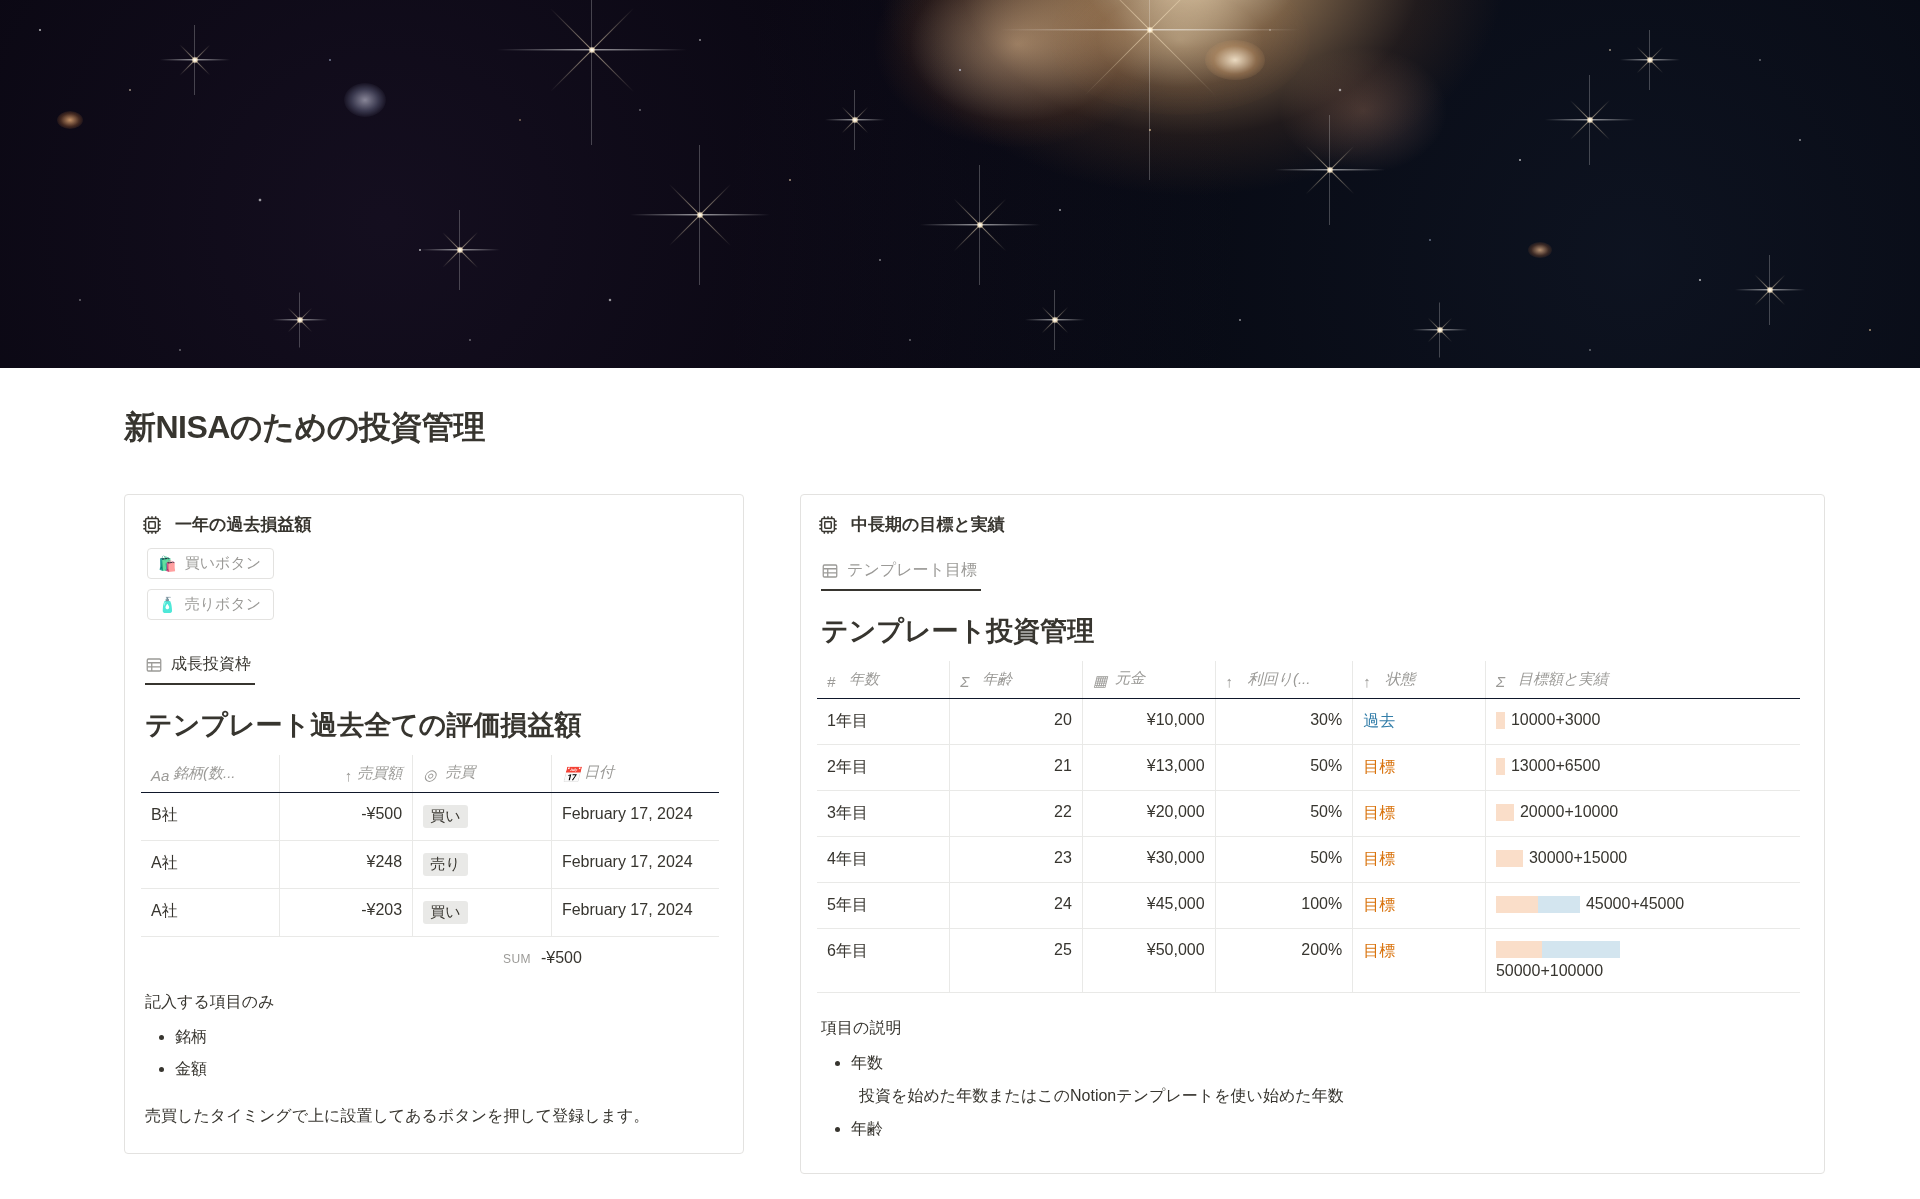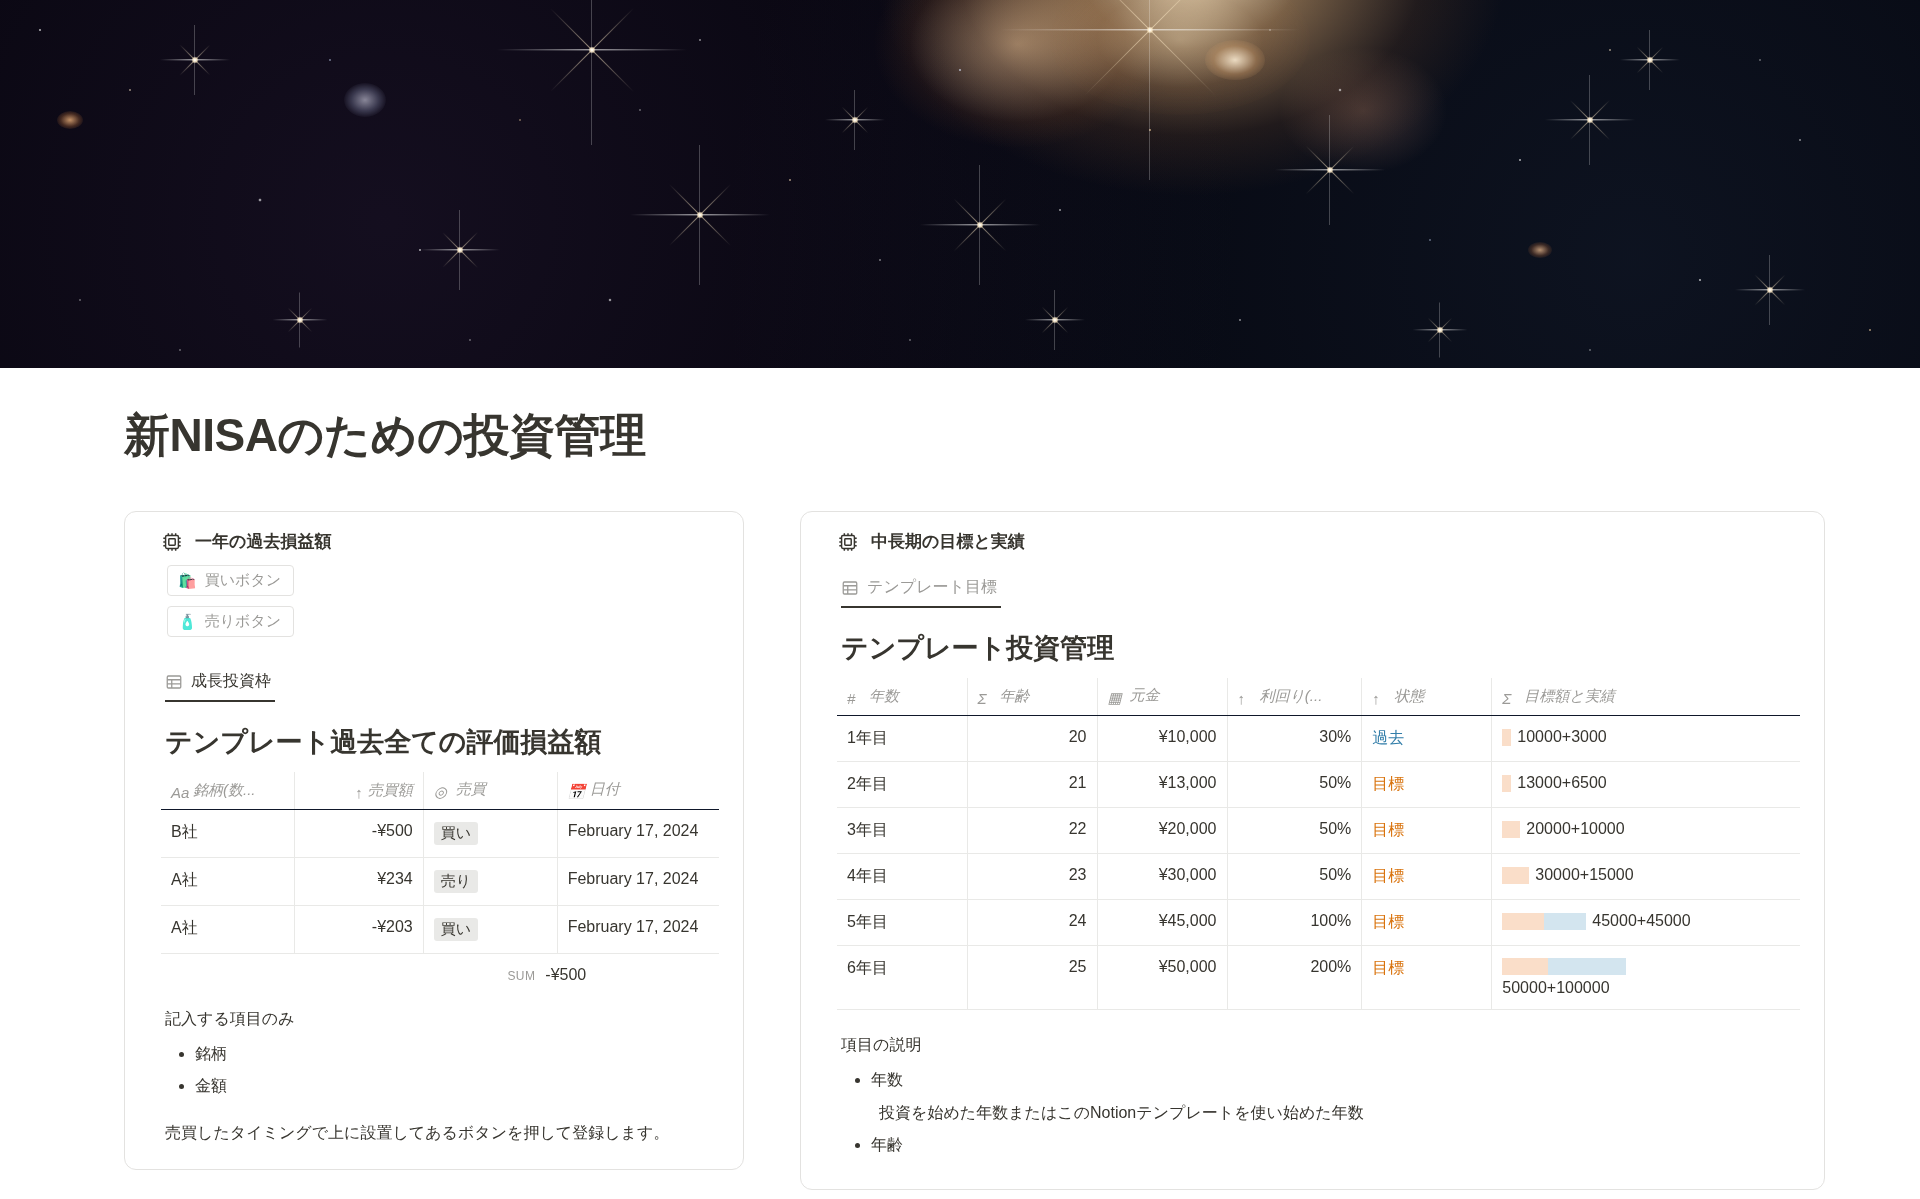--- a/index.html
+++ b/index.html
@@ -105,41 +105,41 @@
     filter: blur(0.6px);
   }
 
   
   .page {
     padding: 0 0 0 0;
     width: 1920px;
   }
   .page-title {
     margin: 40px 0 0 124px;
-    font-size: 46px;
+    font-size: 32px;
     font-weight: bold;
     letter-spacing: -0.5px;
     color: #37352f;
     line-height: 1.2;
   }
 
   .columns {
     display: flex;
     gap: 56px;
     margin: 48px 0 0 124px;
     width: 1700px;
     align-items: flex-start;
   }
   .col-left { width: 620px; flex: 0 0 620px; }
   .col-right { width: 1025px; flex: 0 0 1025px; }
 
   .synced-block {
     border: 1px solid #e3e2e0;
-    border-radius: 12px;
-    padding: 18px 24px 24px 36px;
+    border-radius: 4px;
+    padding: 18px 24px 24px 16px;
     background: #fff;
   }
   .synced-header {
     display: flex;
     align-items: center;
     gap: 12px;
     margin-bottom: 12px;
   }
   .sync-icon {
     width: 22px; height: 22px;
@@ -414,21 +414,21 @@
           </thead>
           <tbody>
             <tr>
               <td>B社</td>
               <td class="num vline">-¥500</td>
               <td class="vline"><span class="tag">買い</span></td>
               <td class="vline">February 17, 2024</td>
             </tr>
             <tr>
               <td>A社</td>
-              <td class="num vline">¥234</td>
+              <td class="num vline">¥248</td>
               <td class="vline"><span class="tag">売り</span></td>
               <td class="vline">February 17, 2024</td>
             </tr>
             <tr>
               <td>A社</td>
               <td class="num vline">-¥203</td>
               <td class="vline"><span class="tag">買い</span></td>
               <td class="vline">February 17, 2024</td>
             </tr>
           </tbody>

